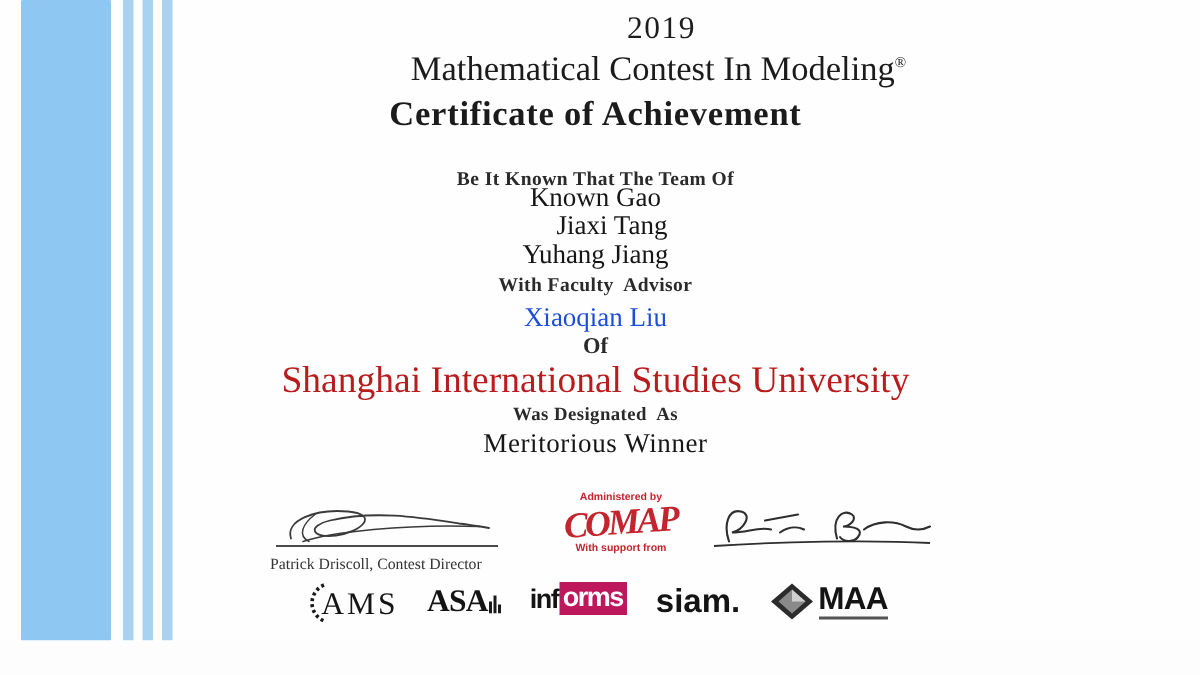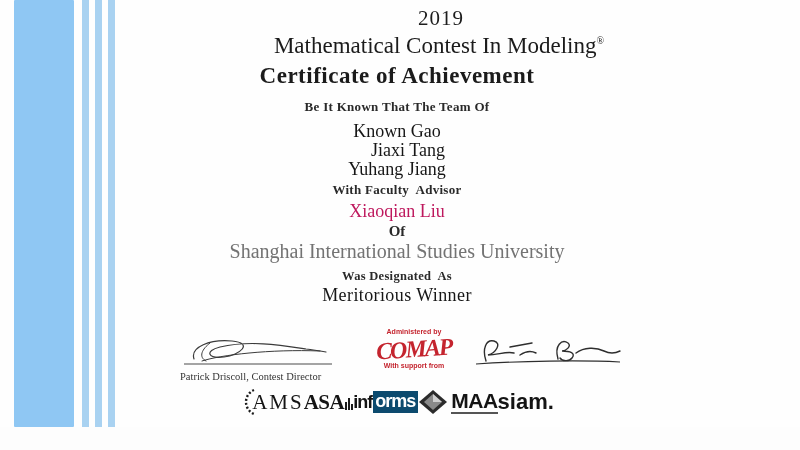--- a/index.html
+++ b/index.html
@@ -20,54 +20,54 @@
   
   .content{position:absolute;left:0;top:0;width:794px;text-align:center;}
   .line{position:absolute;left:0;width:100%;text-align:center;}
 
   .year{top:6px;font-size:21px;letter-spacing:1px;color:#1d1d1d;margin-left:44px;}
   .title{top:33px;font-size:23px;color:#1b1b1b;padding-left:42px;}
   .title sup{font-size:10px;vertical-align:super;}
   .subtitle{top:63px;font-size:23px;color:#1b1b1b;letter-spacing:0.5px;font-weight:bold;}
 
   .small-label{font-weight:bold;font-size:13px;color:#2a2a2a;white-space:pre-wrap;letter-spacing:0.3px;}
-  .intro{top:99px;}
+  .intro{top:111px;}
   .team{top:122px;}
   .team .member{font-size:18px;line-height:19px;color:#161616;}
   .team .member.shifted{transform:translateX(11px);}
   .advisor-label{top:182px;}
-  .advisor-name{top:201px;font-size:18px;color:#be185d;}
+  .advisor-name{top:201px;font-size:18px;color:#1d4ed8;}
   .of-label{top:223px;font-size:15px;font-weight:bold;color:#2a2a2a;}
-  .university{top:240px;font-size:20px;color:#737373;}
+  .university{top:240px;font-size:25px;color:#b91c1c;}
   .designated-label{top:269px;font-size:12.5px;}
   .designation{top:285px;font-size:18px;color:#161616;letter-spacing:0.4px;}
 
   
   .sig-block{position:absolute;text-align:left;}
   .sig-left{left:180px;top:333px;width:155px;}
   .sig-right{left:470px;top:331px;width:155px;}
   .sig-svg{display:block;margin:0 auto;}
   .sig-name{font-size:10.5px;color:#333;margin-top:0px;font-family:"Liberation Serif",serif;}
 
   .comap{position:absolute;left:366px;top:328px;width:96px;text-align:center;}
   .comap .tiny{font-size:7px;font-weight:bold;font-family:"Liberation Sans",sans-serif;line-height:8px;}
   .comap-word{
     font-size:24px;font-weight:bold;font-style:italic;
     font-family:"Liberation Serif",serif;letter-spacing:-2px;
     display:inline-block;transform:rotate(-4deg);line-height:26px;
   }
 
   
-  .sponsors{position:absolute;left:0;top:388px;width:794px;display:flex;justify-content:center;align-items:center;gap:0;}
+  .sponsors{position:absolute;left:0;top:388px;width:794px;display:flex;justify-content:center;align-items:flex-start;gap:19px;}
   .sponsor{display:flex;align-items:center;color:#141414;}
   .ams-text{font-family:"Liberation Serif",serif;font-size:21px;letter-spacing:2px;margin-left:-4px;}
   .asa-text{font-family:"Liberation Serif",serif;font-size:21px;font-weight:bold;letter-spacing:-0.5px;}
   .asa-mark{display:inline-block;margin-left:1px;}
   .informs{font-family:"Liberation Sans",sans-serif;font-weight:bold;font-size:18px;letter-spacing:-1px;}
-  .informs .boxed{background:#0c4a6e;color:#fff;padding:0 3px 1px 2px;margin-left:1px;}
+  .informs .boxed{background:#be185d;color:#fff;padding:0 3px 1px 2px;margin-left:1px;}
   .maa{gap:3px;}
   .maa-textwrap{display:flex;flex-direction:column;align-items:center;line-height:1;}
   .maa-text{font-family:"Liberation Sans",sans-serif;font-weight:900;font-size:21px;letter-spacing:-0.5px;}
   .maa-underline{width:100%;height:2px;background:#555;margin-top:1px;}
   .siam-text{font-family:"Liberation Sans",sans-serif;font-weight:bold;font-size:22px;letter-spacing:0px;}
 
   .bottom-band{position:absolute;left:0;top:427px;width:800px;height:23px;background:#fdfdfd;}
 </style>
 </head>
 <body>
@@ -136,29 +136,29 @@
     <svg class="asa-mark" width="8" height="16" viewBox="0 0 8 16">
       <rect x="0" y="8" width="2" height="8" fill="#1a1a1a"></rect>
       <rect x="3" y="4" width="2" height="12" fill="#1a1a1a"></rect>
       <rect x="6" y="10" width="2" height="6" fill="#1a1a1a"></rect>
     </svg>
   </div>
   <div class="sponsor informs">
     <span>inf</span>
       <span class="boxed">orms</span>
   </div>
+  <div class="sponsor">
+    <span class="siam-text">siam.</span>
+  </div>
   <div class="sponsor maa">
     <svg width="30" height="26" viewBox="0 0 30 26">
       <polygon points="15,1 29,13 15,25 1,13" fill="#2b2b2b"></polygon>
       <polygon points="15,5 24,13 15,21 6,13" fill="#8a8a8a"></polygon>
       <polygon points="15,5 24,13 15,13" fill="#cfcfcf"></polygon>
     </svg>
     <div class="maa-textwrap">
       <span class="maa-text">MAA</span>
       <div class="maa-underline"></div>
     </div>
   </div>
-  <div class="sponsor">
-    <span class="siam-text">siam.</span>
-  </div>
 </div>
 
 <div class="bottom-band"></div>
 
 </body></html>

